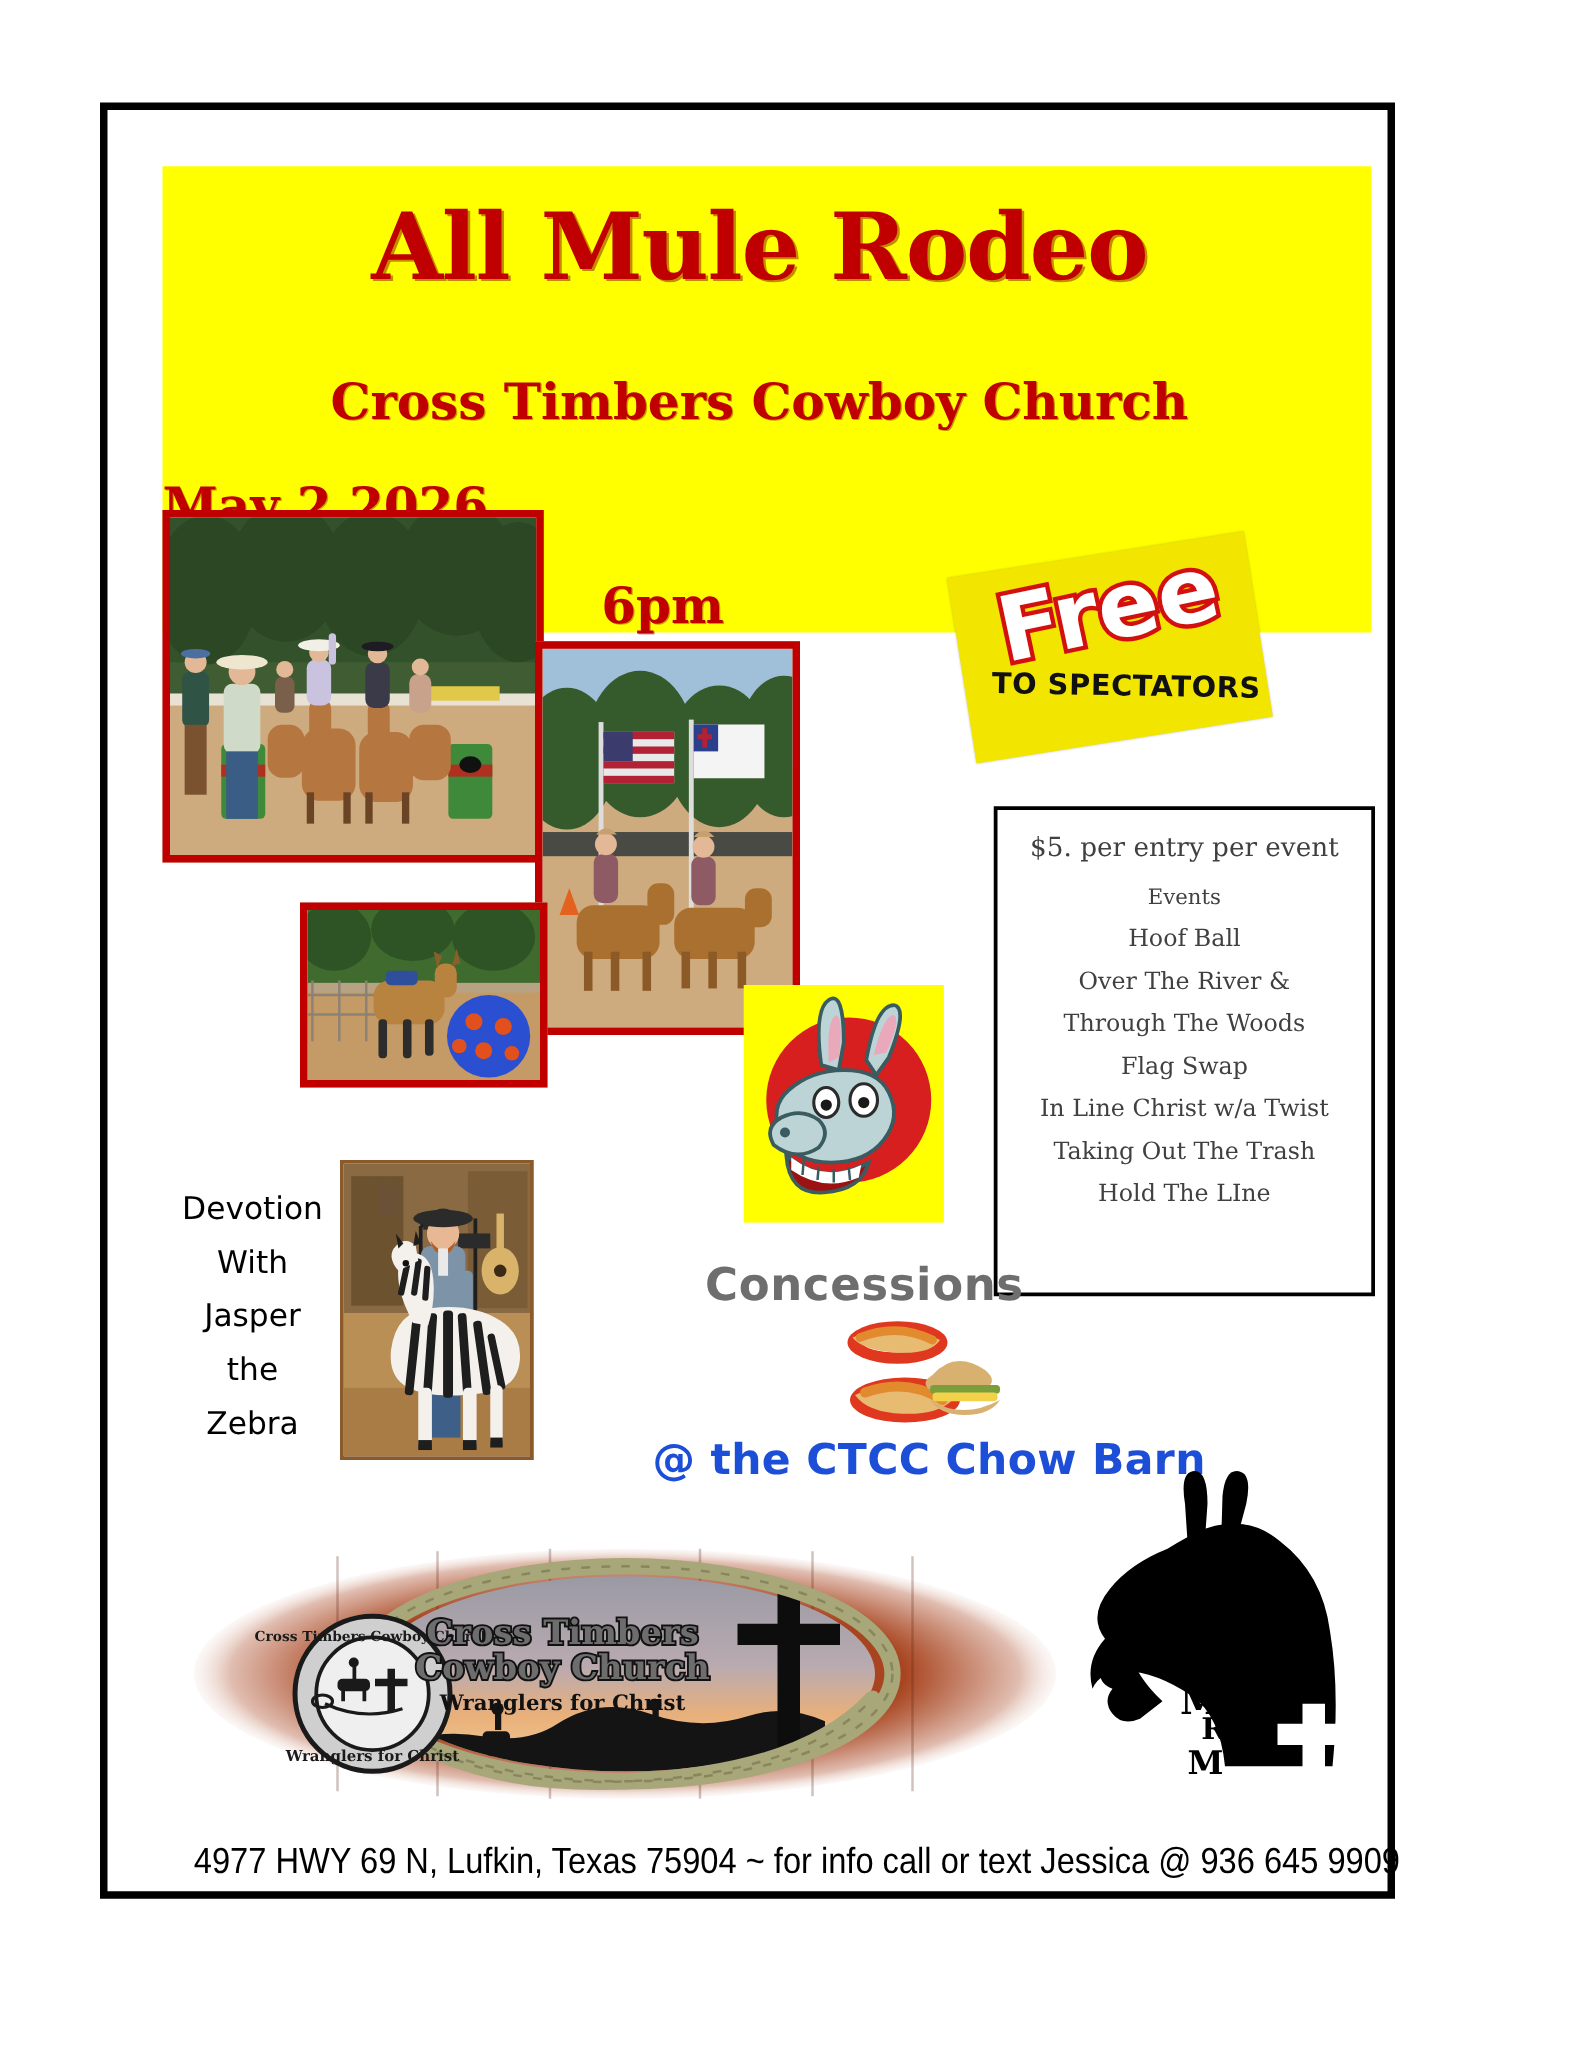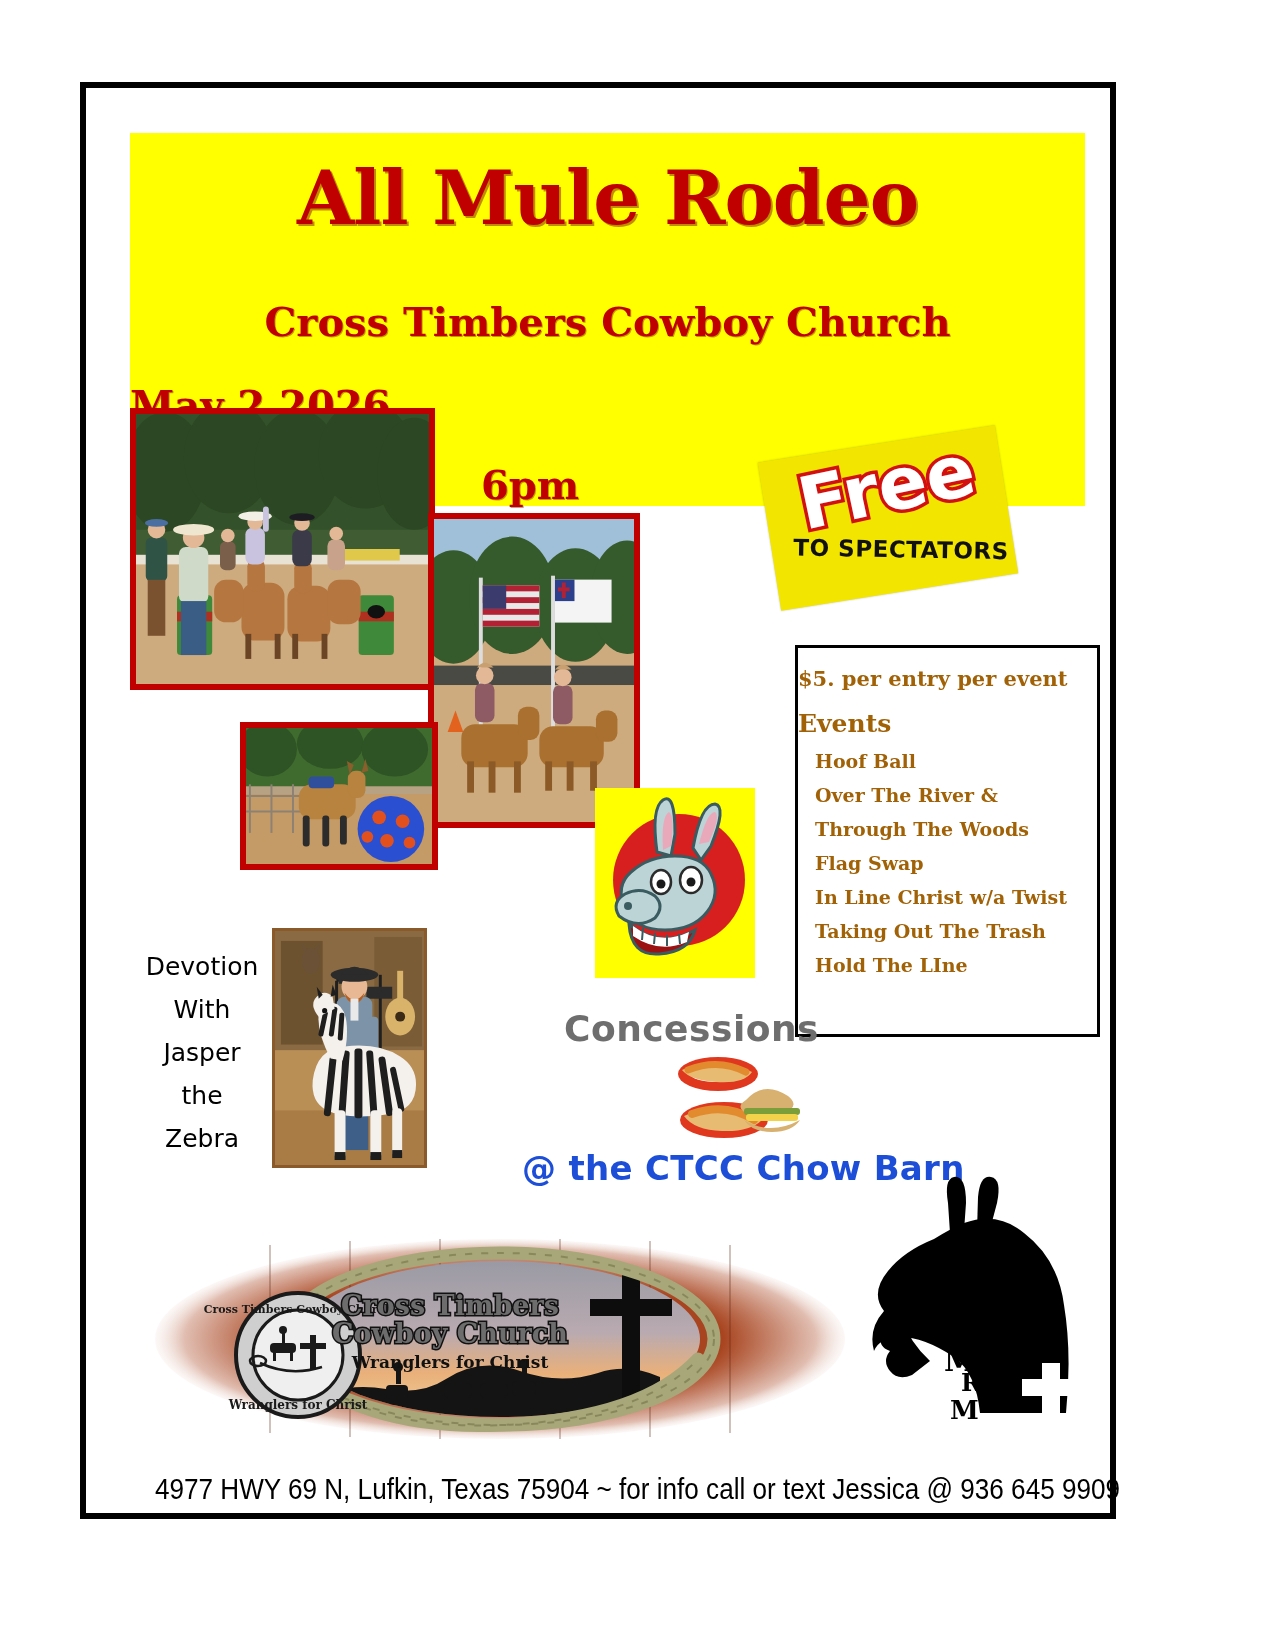--- a/index.html
+++ b/index.html
@@ -1,21 +1,21 @@
 <!DOCTYPE html>
 <html><head>
 <meta charset="utf-8">
 <style>
   html,body{margin:0;padding:0;background:#fff;}
   body{width:1275px;height:1650px;font-family:"Liberation Sans",sans-serif;position:relative;overflow:hidden;}
 
   .page-frame{position:absolute;left:80px;top:82px;width:1036px;height:1437px;border:6px solid #000;background:#fff;box-sizing:border-box;}
 
   
-  .header-block{position:absolute;left:130px;top:133px;width:955px;height:373px;background:#ffff00;}
+  .header-block{position:absolute;left:130px;top:133px;width:955px;height:373px;background:#ffff00;padding-left:12px;}
   .flyer-title{position:absolute;left:0;top:22px;width:955px;text-align:center;
       font-family:"DejaVu Serif",serif;font-weight:bold;font-size:74px;color:#c00000;
       letter-spacing:-1px;text-shadow:2px 2px 0 rgba(120,0,0,.45);}
   .flyer-subtitle{position:absolute;left:0;top:165px;width:955px;text-align:center;
       font-family:"DejaVu Serif",serif;font-weight:bold;font-size:40px;color:#c00000;
       text-shadow:1px 1px 0 rgba(120,0,0,.4);}
   .flyer-date{position:absolute;left:0;top:248px;width:800px;text-align:left;
       font-family:"DejaVu Serif",serif;font-weight:bold;font-size:40px;color:#c00000;
       text-shadow:1px 1px 0 rgba(120,0,0,.4);}
   .flyer-time{position:absolute;left:0;top:328px;width:800px;text-align:center;
@@ -40,23 +40,23 @@
   #photo-group-riders{left:130px;top:408px;width:305px;height:282px;}
   #photo-flag-riders{left:428px;top:513px;width:212px;height:315px;}
   #photo-hoof-ball{left:240px;top:722px;width:198px;height:148px;}
 
   
   .mule-cartoon{position:absolute;left:595px;top:788px;width:160px;height:190px;background:#ffff00;}
 
   
   .events-box{position:absolute;left:795px;top:645px;width:305px;height:392px;
       border:3px solid #000;background:#fff;box-sizing:border-box;padding-top:12px;}
-  .events-box .line{font-family:"DejaVu Serif",serif;font-weight:bold;color:#a16207;}
+  .events-box .line{text-align:center;font-family:"DejaVu Serif",serif;font-weight:normal;color:#404040;}
   .events-box .fee{font-size:21px;margin:6px 0 2px;}
-  .events-box .head{font-size:25px;margin:18px 0 6px;}
+  .events-box .head{font-size:17px;margin:18px 0 6px;}
   .events-box .ev{font-size:19px;margin:12px 17px;}
 
   
   .devotion{position:absolute;left:128px;top:945px;width:148px;text-align:center;
       font-family:"DejaVu Sans",sans-serif;font-weight:normal;font-size:25px;color:#000;line-height:43px;}
   #photo-jasper-zebra{position:absolute;left:272px;top:928px;width:155px;height:240px;
       border:3px solid #8a5a2b;box-sizing:border-box;overflow:hidden;}
 
   
   .concessions-word{position:absolute;left:520px;top:1008px;

